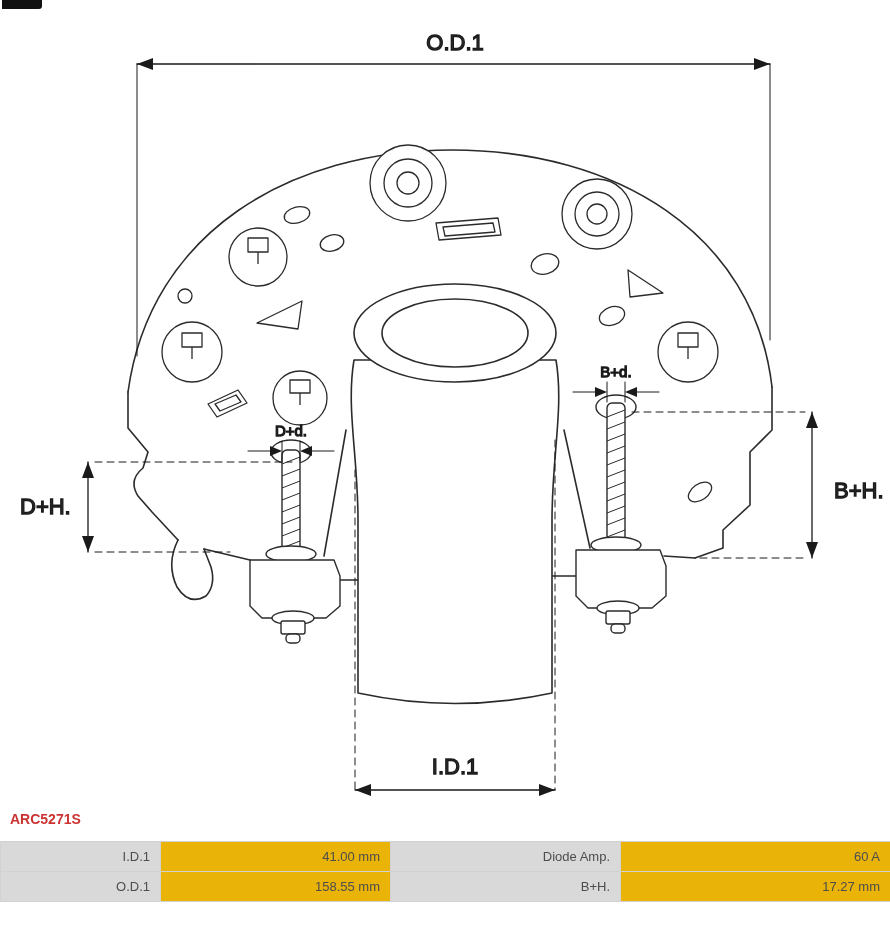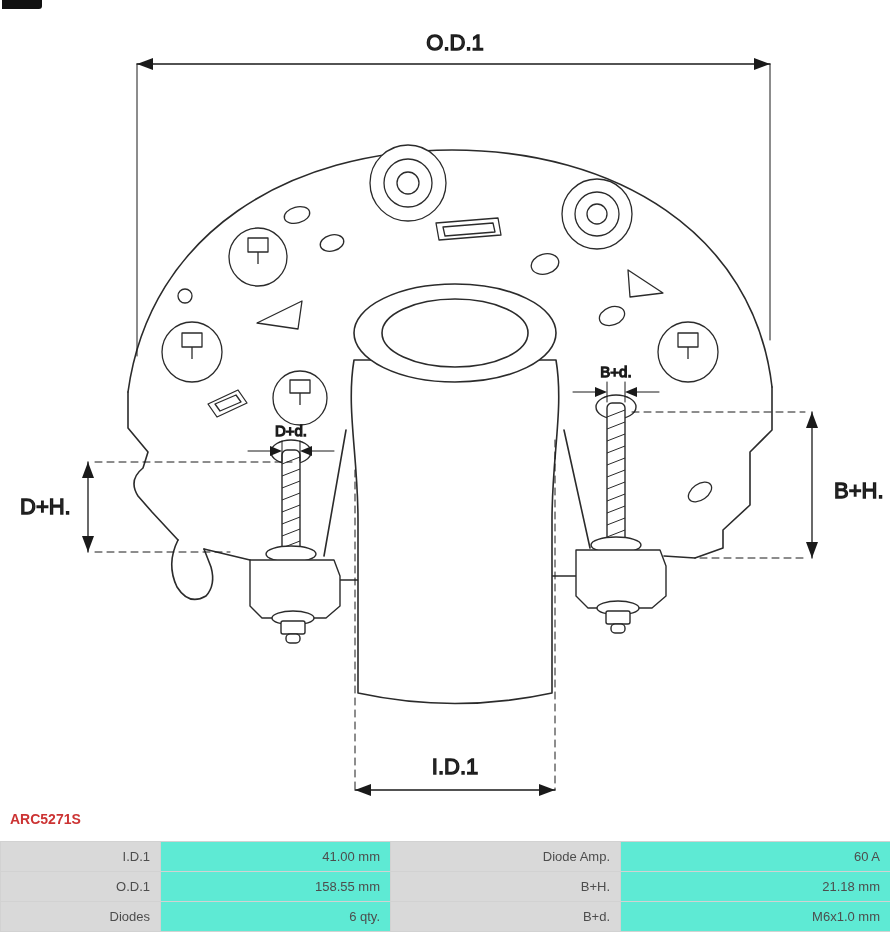--- a/index.html
+++ b/index.html
@@ -18,21 +18,21 @@
   .part-number {
     position:absolute; top:811px; left:10px;
     font-size:14px; font-weight:700; color:#cc3333;
   }
   .spec-table {
     position:absolute; top:841px; left:0; width:890px;
     border-collapse:collapse; table-layout:fixed;
   }
   .spec-table td {
     border:1px solid #d2d2d2; font-size:13px; color:#4d4d4d;
-    text-align:right; padding:7px 10px; background:#5eead4;
+    text-align:right; padding:7px 10px; background:#eab308;
     white-space:nowrap; overflow:hidden;
   }
   .spec-table td.lbl { background:#d9d9d9; }
 </style>
 </head>
 <body>
 
 <div class="logo-fragment"></div>
 
 <div class="diagram-wrap">
@@ -207,22 +207,16 @@
     <tr>
       <td class="lbl">I.D.1</td>
       <td>41.00 mm</td>
       <td class="lbl">Diode Amp.</td>
       <td>60 A</td>
     </tr>
     <tr>
       <td class="lbl">O.D.1</td>
       <td>158.55 mm</td>
       <td class="lbl">B+H.</td>
-      <td>21.18 mm</td>
-    </tr>
-    <tr>
-      <td class="lbl">Diodes</td>
-      <td>6 qty.</td>
-      <td class="lbl">B+d.</td>
-      <td>M6x1.0 mm</td>
+      <td>17.27 mm</td>
     </tr>
   </tbody>
 </table>
 
 </body></html>

